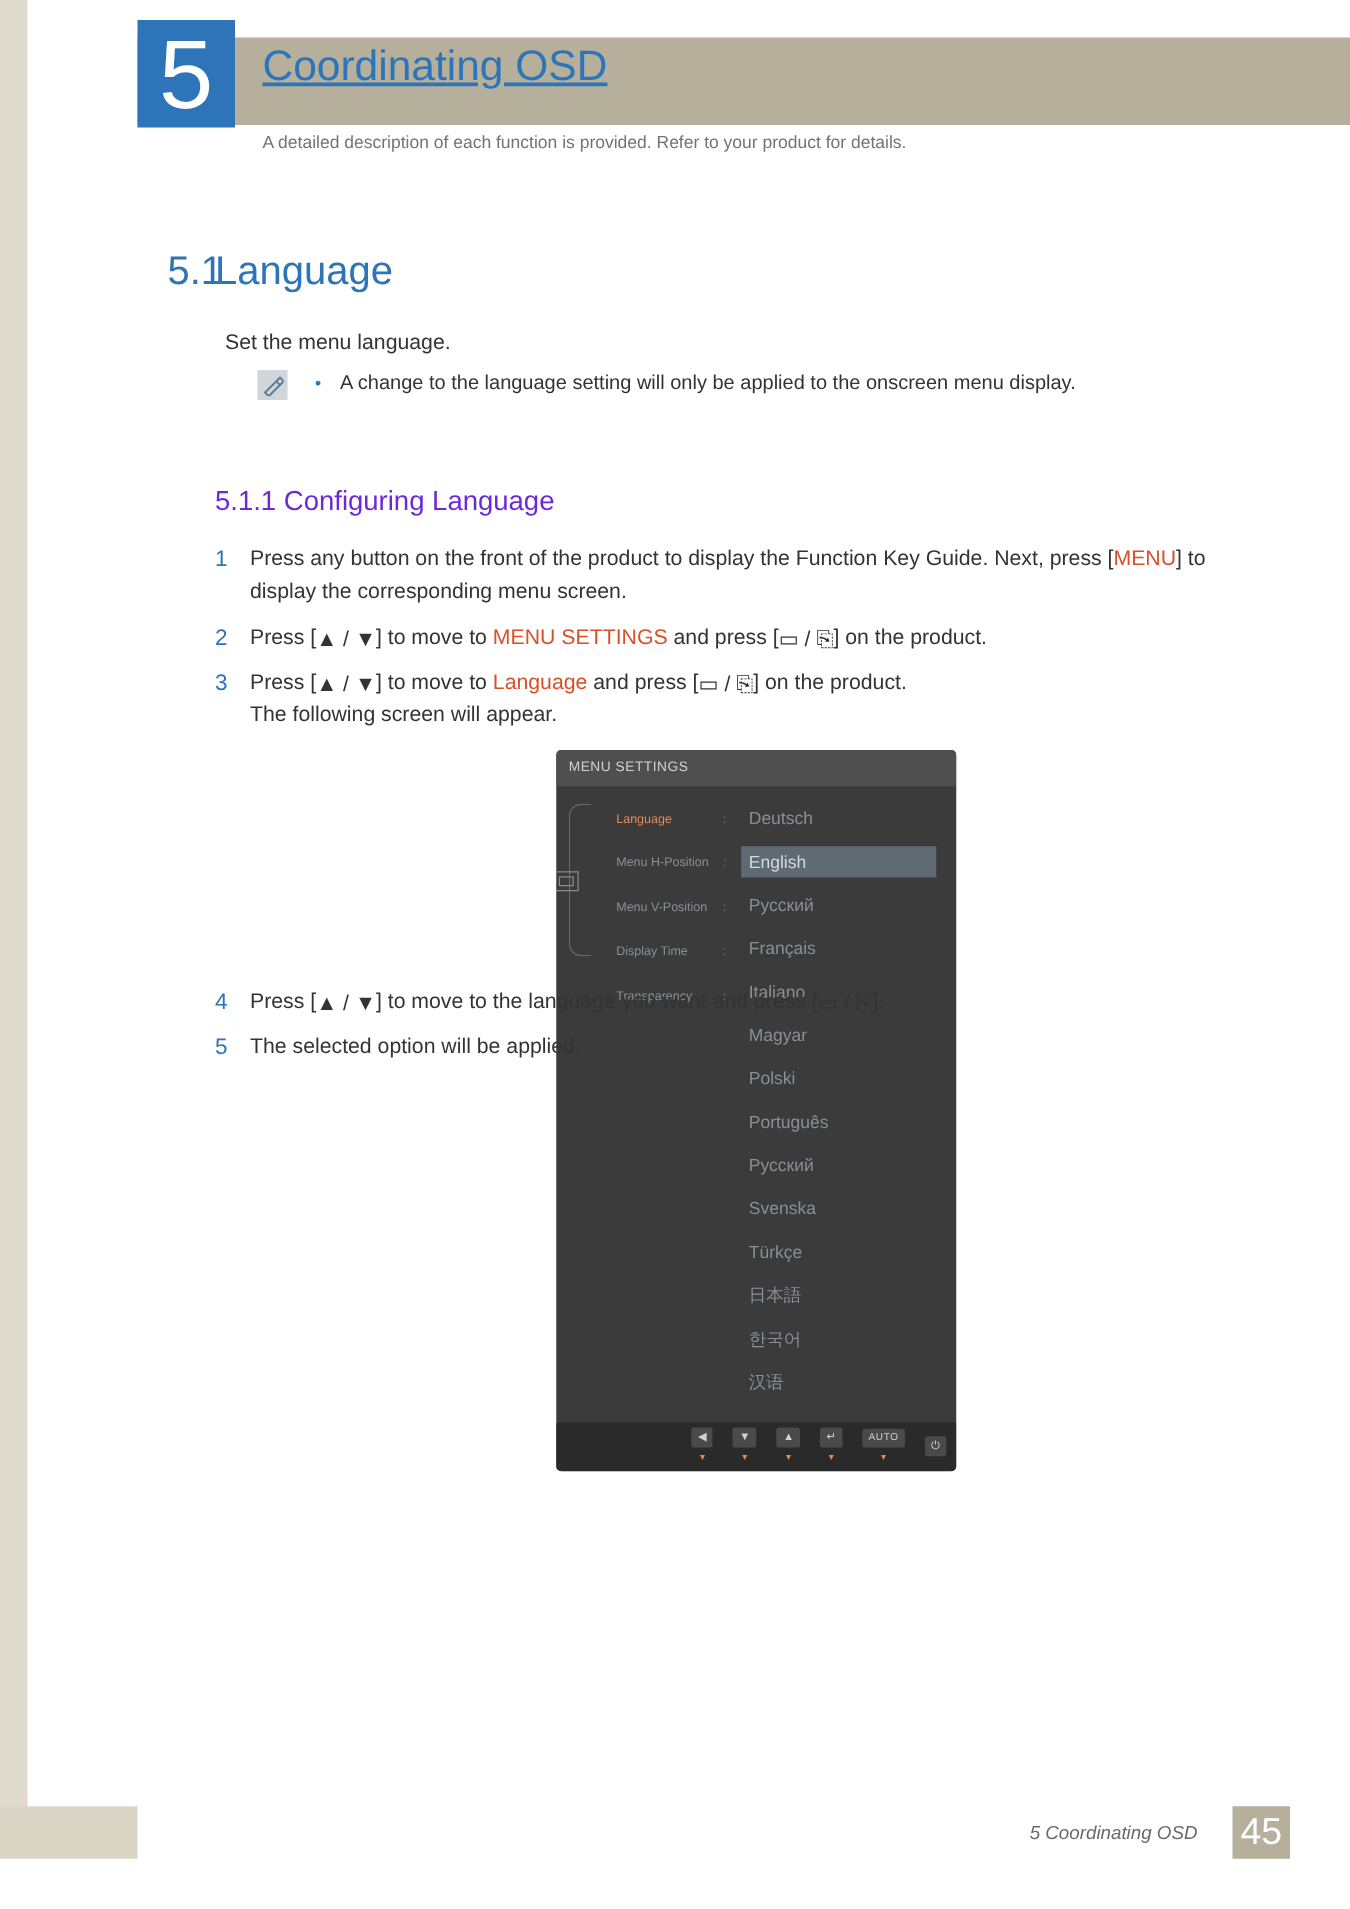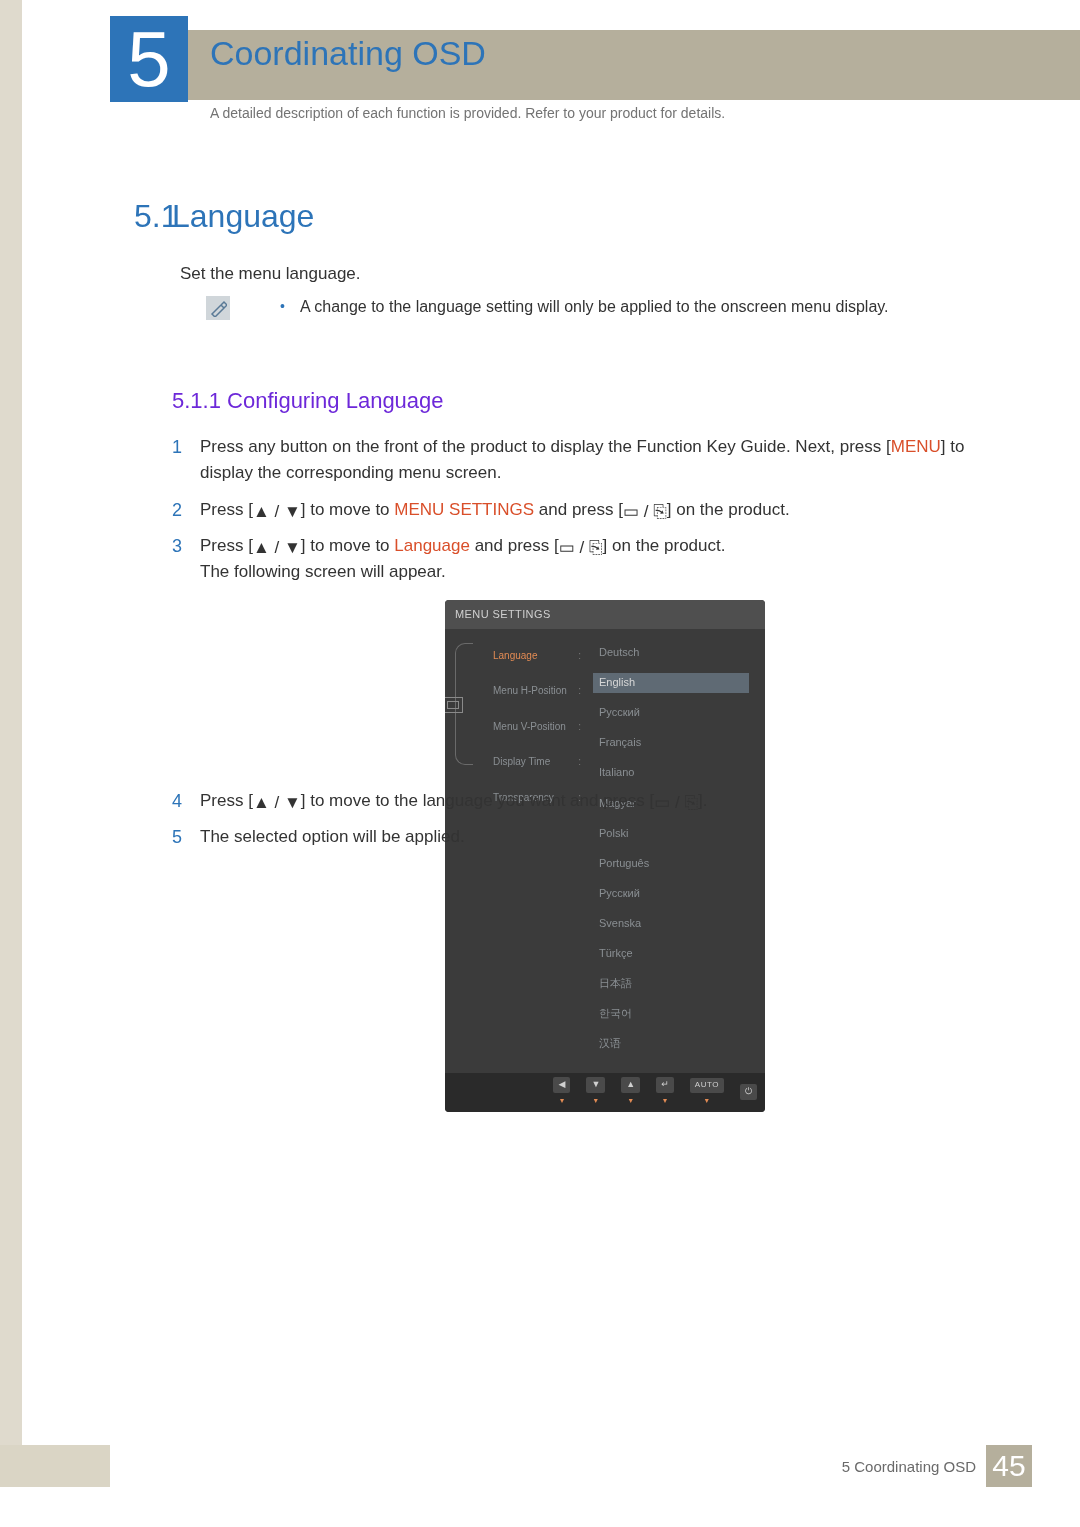--- a/index.html
+++ b/index.html
@@ -31,20 +31,21 @@
     font-weight: 300;
     z-index: 2;
   }
   .chapter-title {
     position: absolute;
     top: 34px; left: 210px;
     font-size: 34px;
     color: #2d74b8;
     font-weight: 400;
     z-index: 2;
+    text-decoration: underline;
   }
   .chapter-intro {
     position: absolute;
     top: 105px; left: 210px;
     font-size: 14px;
     color: #737373;
   }
   .left-strip {
     position: absolute;
     top: 0; left: 0;
@@ -73,21 +74,21 @@
   .note-icon {
     position: absolute;
     top: 296px; left: 206px;
     width: 24px; height: 24px;
     background: #d0d6da;
     display: flex; align-items: center; justify-content: center;
   }
   .note-icon svg { width: 18px; height: 18px; }
   .note-list {
     position: absolute;
-    top: 298px; left: 280px;
+    top: 298px; left: 252px;
     right: 80px;
     list-style: none;
   }
   .note-list li {
     position: relative;
     padding-left: 20px;
     margin-bottom: 10px;
     font-size: 16px;
   }
   .note-list li::before {
@@ -179,21 +180,21 @@
     justify-content: space-between;
   }
   .osd-left li.active { color: #e28b54; }
   .osd-left li .colon { color: #777; }
   .osd-right {
     width: 55%;
     padding: 14px 16px 10px 4px;
   }
   .osd-right ul { list-style: none; }
   .osd-right li {
-    font-size: 11px;
+    font-size: 14px;
     padding: 1.5px 6px;
     color: #8a8f93;
   }
   .osd-right li.sel {
     background: #5f6a74;
     color: #d8d8d8;
   }
   .osd-bar {
     background: #2a2a2a;
     padding: 4px 8px;
@@ -218,21 +219,22 @@
     display: flex; justify-content: flex-end; align-items: center;
   }
   .footer-strip {
     position: absolute;
     left: 0; width: 110px; height: 42px;
     background: #dad5c5;
   }
   .footer .chap {
     color: #6a6a6a;
     font-size: 15px;
-    margin-right: 10px;
+    margin-right: 28px;
+    font-style: italic;
   }
   .footer .page {
     background: #b5af9c;
     color: #fff;
     font-size: 30px;
     width: 46px; height: 42px;
     display: flex; align-items: center; justify-content: center;
     margin-right: 48px;
   }
 

